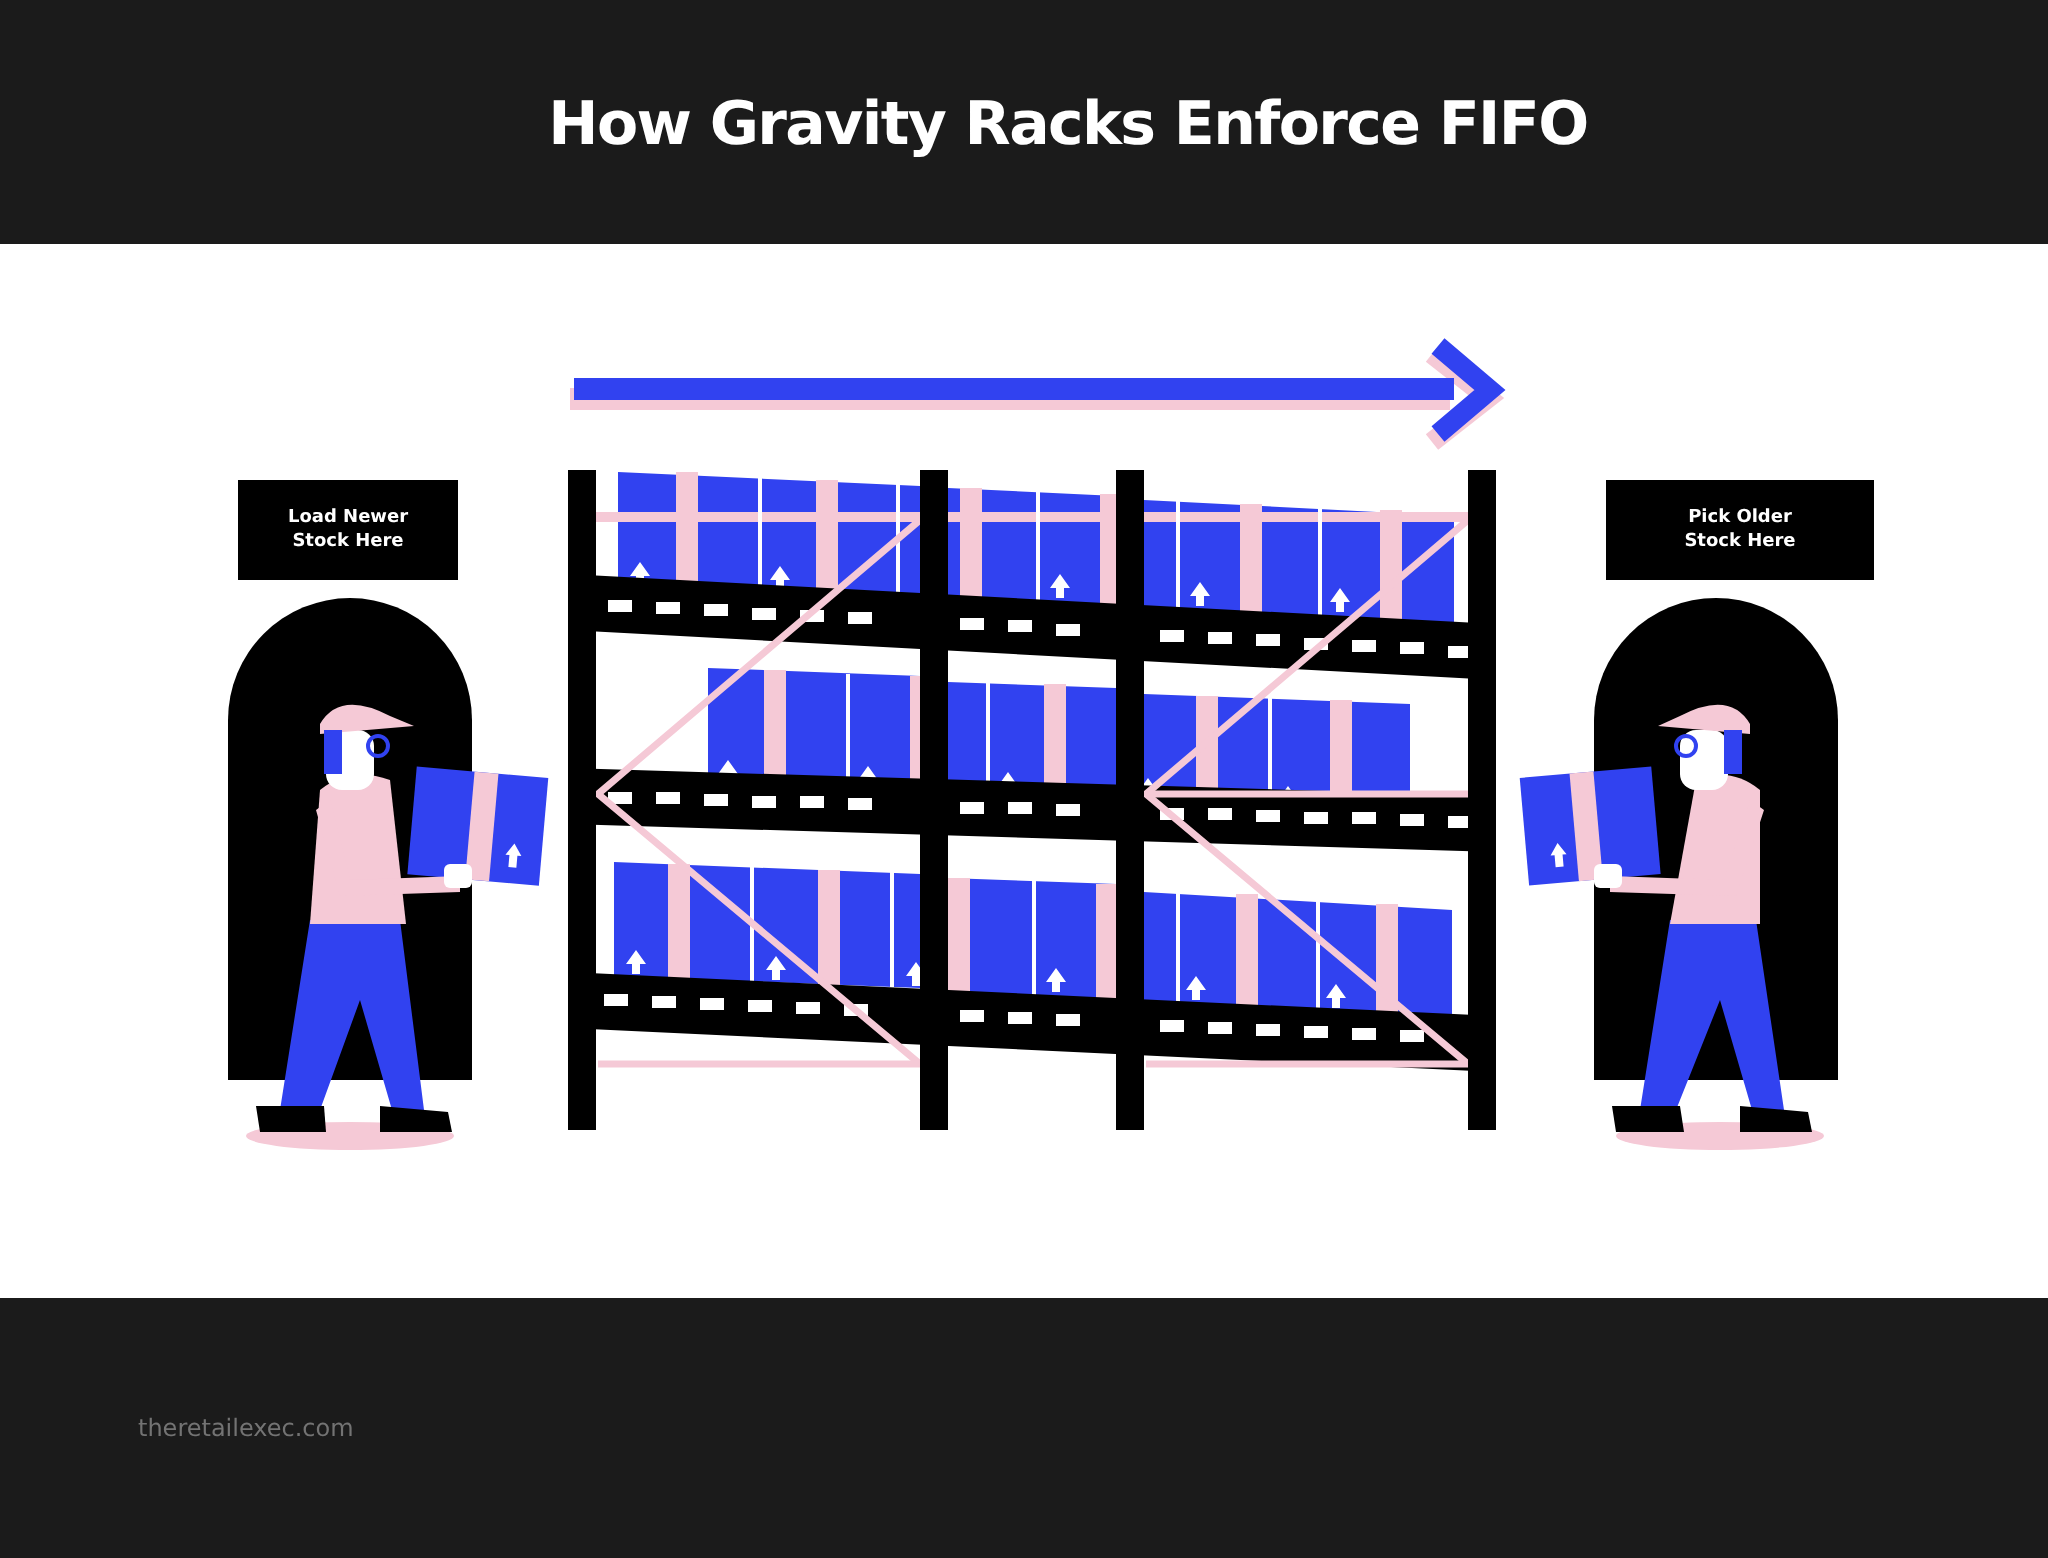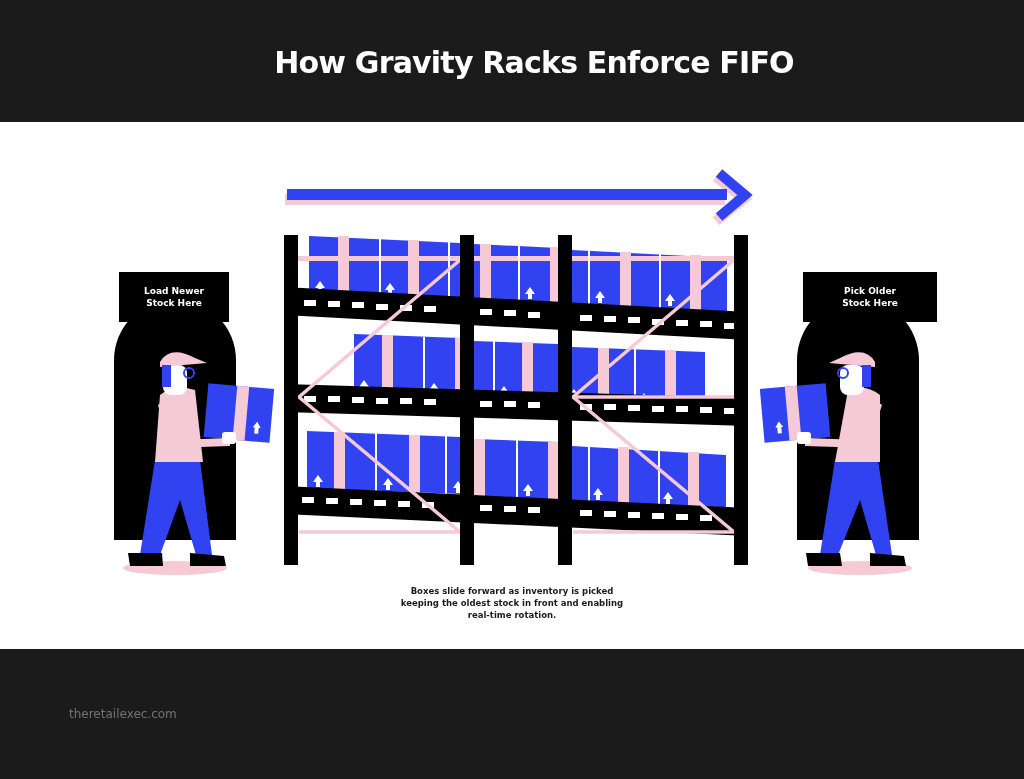--- a/index.html
+++ b/index.html
@@ -15,21 +15,21 @@
     font-size: 30px; letter-spacing: -0.8px; margin-top: 2px;
   }
 
   .main { position: absolute; left: 0; top: 122px; width: 1024px; height: 527px; background: #ffffff; }
 
   .illustration { position: absolute; left: 0; top: 0; width: 1024px; height: 527px; }
 
   .sign {
     position: absolute; background: #000000; color: #ffffff;
     font-weight: bold; font-size: 9px; line-height: 12px; text-align: center;
-    display: flex; flex-direction: column; align-items: center; justify-content: center; margin-top: 32px;
+    display: flex; flex-direction: column; align-items: center; justify-content: center;
   }
   .sign-left { left: 119px; top: 118px; width: 110px; height: 50px; }
   .sign-right { left: 803px; top: 118px; width: 134px; height: 50px; }
 
   .caption {
     position: absolute; left: 362px; top: 463px; width: 300px;
     text-align: center; font-size: 8.5px; line-height: 12px; color: #1b1b1b; font-weight: bold;
   }
 
   .footer {
@@ -262,22 +262,17 @@
 
   <div class="sign sign-left">
     <span>Load Newer</span>
     <span>Stock Here</span>
   </div>
   <div class="sign sign-right">
     <span>Pick Older</span>
     <span>Stock Here</span>
   </div>
 
-  <div class="caption">
-    <div>Boxes slide forward as inventory is picked</div>
-    <div>keeping the oldest stock in front and enabling</div>
-    <div>real-time rotation.</div>
-  </div>
 </main>
 
 <footer class="footer">
   <div class="footer-url">theretailexec.com</div>
 </footer>
 
 </body></html>

